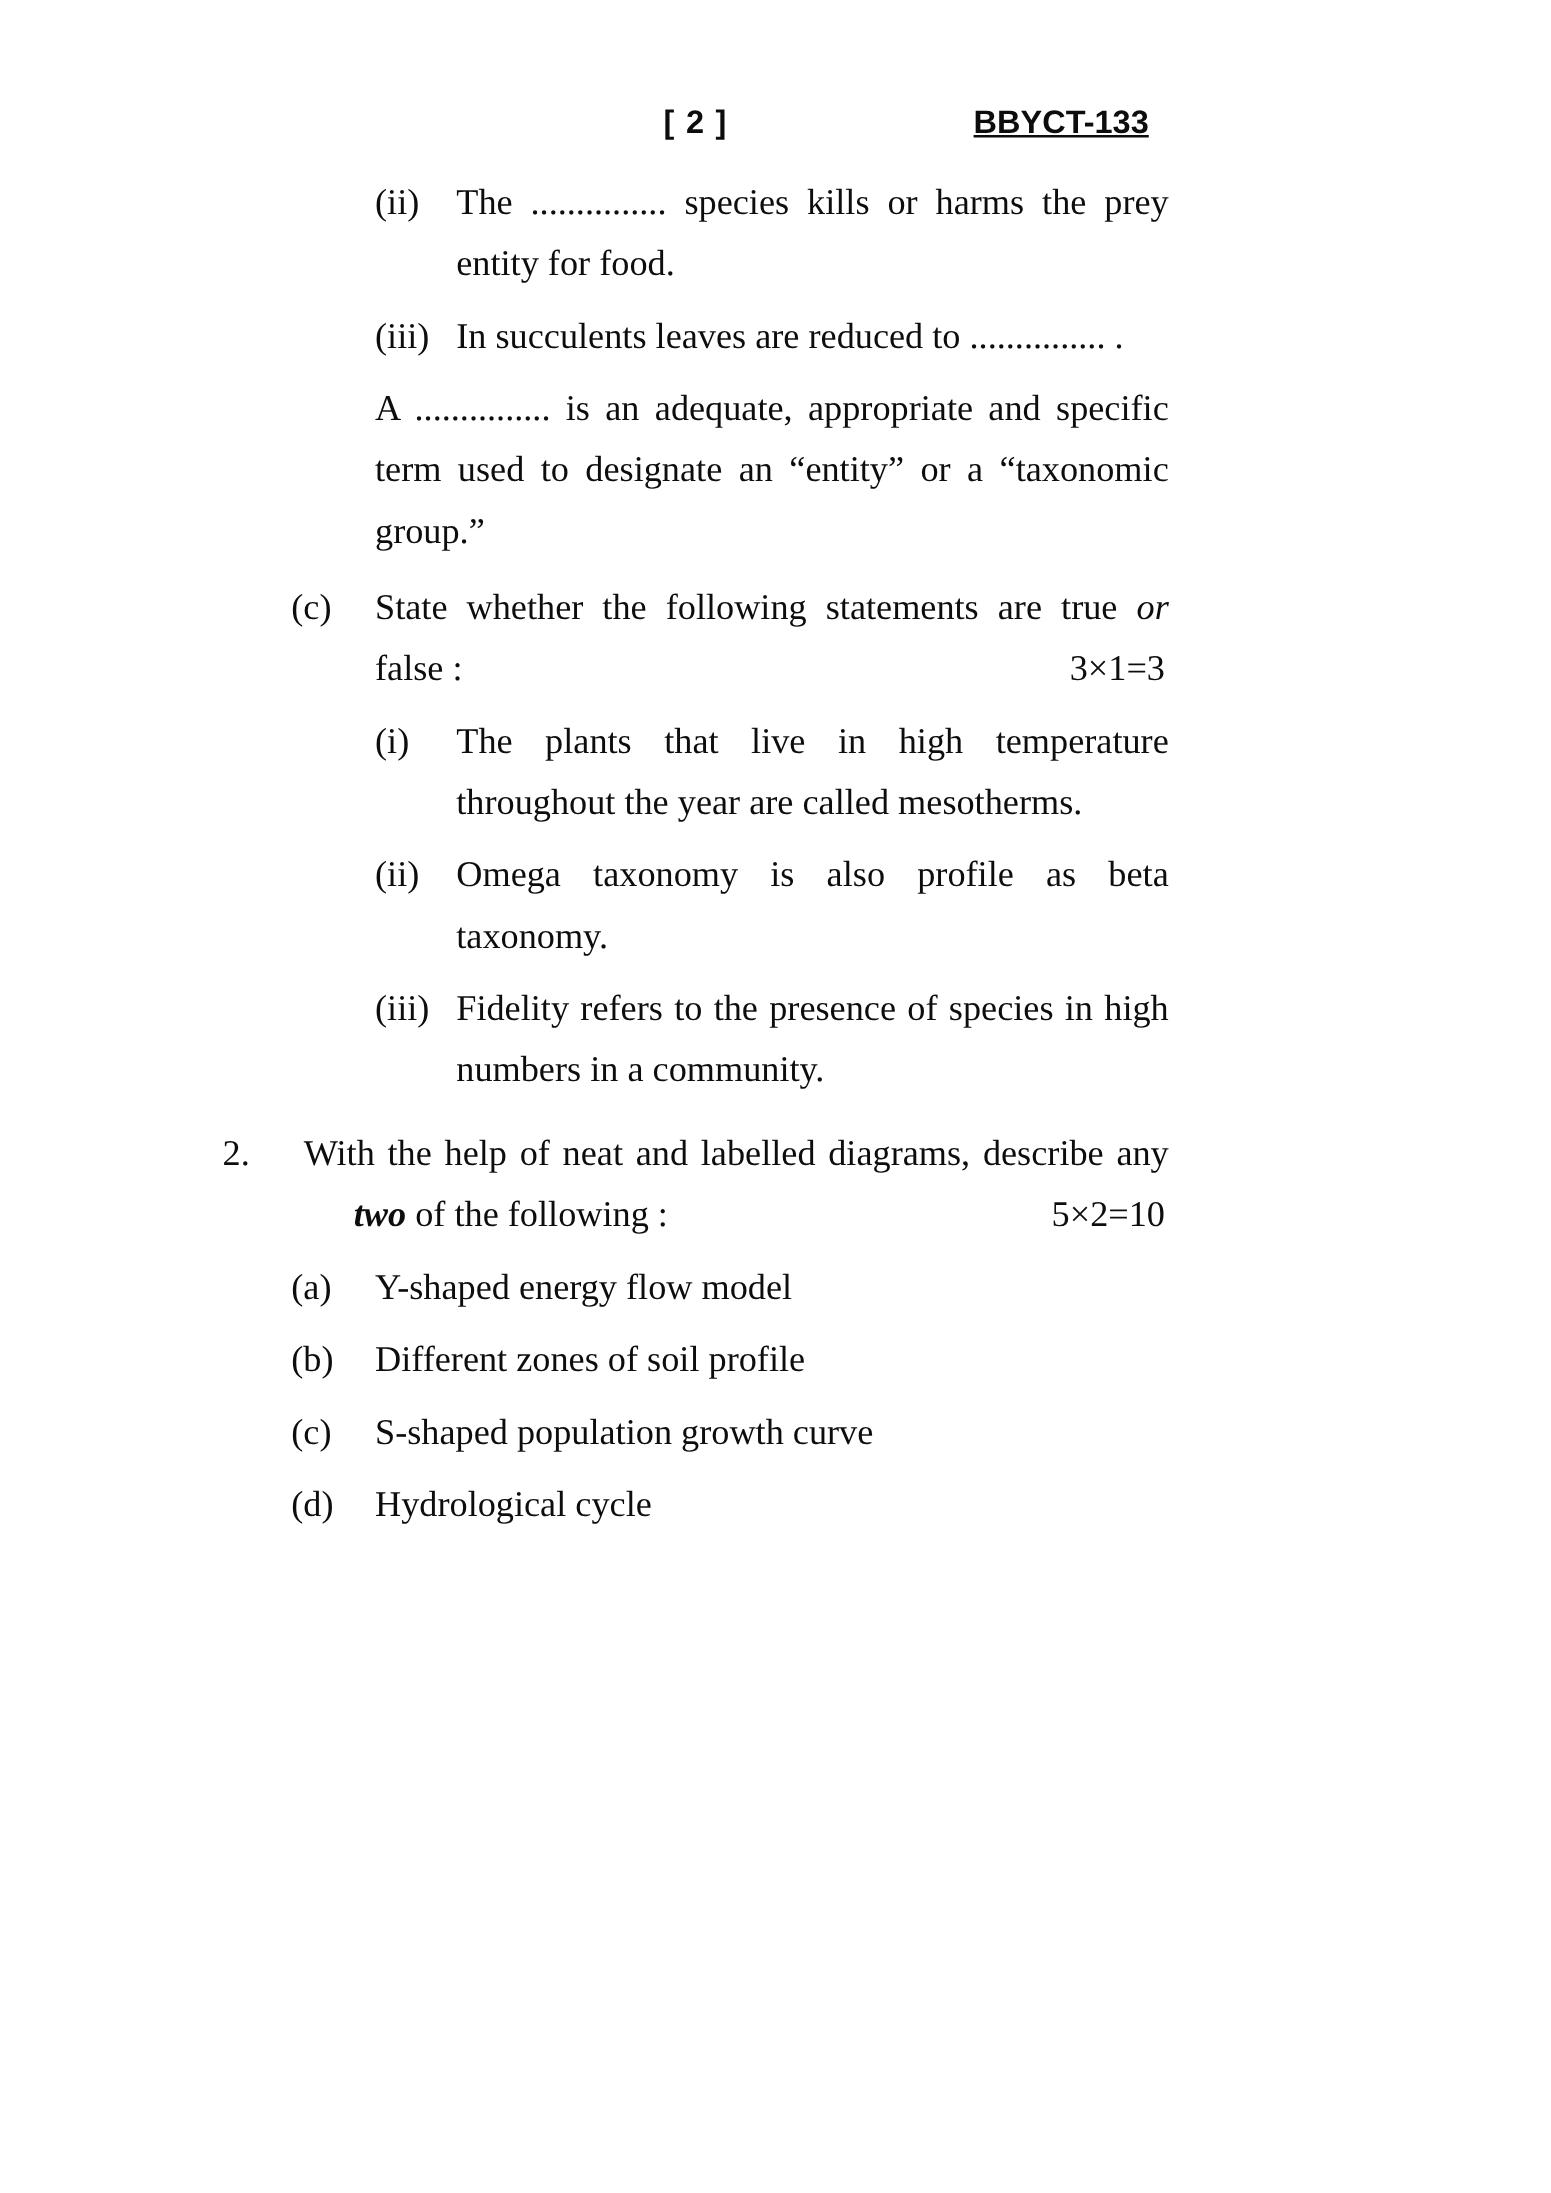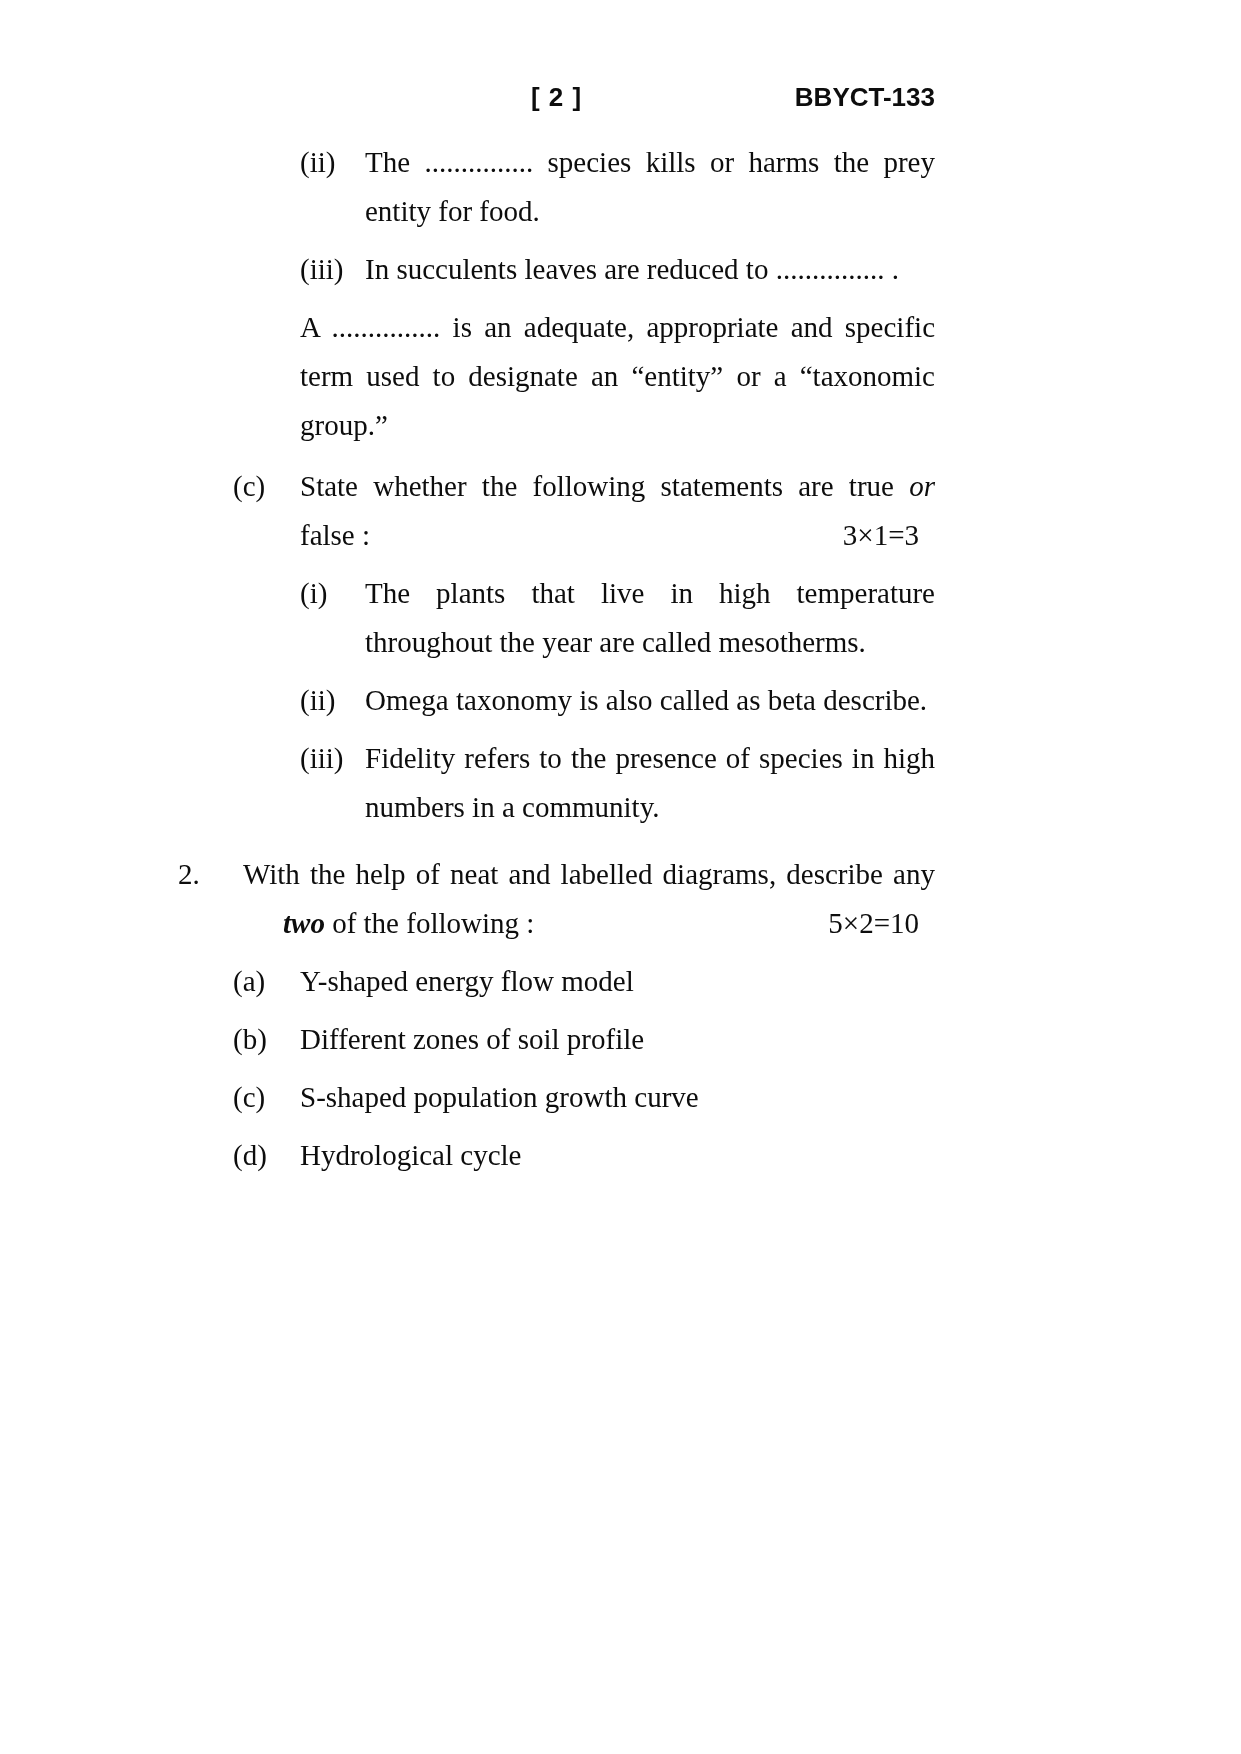--- a/index.html
+++ b/index.html
@@ -25,41 +25,42 @@
     font-size: 26px;
   }
   .page-num {
     position: absolute;
     left: 0; right: 0;
     text-align: center;
     letter-spacing: 1px;
   }
   .paper-code {
     position: absolute;
-    right: 0;
+    right: 16px;
     top: 0;
+    text-decoration: underline;
   }
   .content {
     position: absolute;
     top: 138px;
     left: 178px;
     width: 757px;
     font-size: 29px;
     line-height: 49px;
   }
   .row { display: flex; margin-bottom: 9px; }
   .row .lbl { flex: 0 0 65px; }
   .row .txt { flex: 1; text-align: justify; position: relative; }
   .indent-roman { padding-left: 122px; justify-content: space-between; }
   .indent-letter { padding-left: 55px; }
   .indent-letter .lbl { flex: 0 0 67px; }
   .qnum { flex: 0 0 55px; }
   .marks {
     position: absolute;
-    right: 16px;
+    right: 3px;
     bottom: 0;
     text-align: right;
   }
   .it { font-style: italic; }
   .bi { font-style: italic; font-weight: bold; margin-left: 40px; }
   .sp-before-c { margin-top: 12px; }
   .sp-before-q2 { margin-top: 18px; }
   .stmt { margin-bottom: 9px; }
 </style>
 </head>
@@ -98,21 +99,21 @@
       </span>
     </div>
 
     <div class="row indent-roman stmt">
       <span class="lbl">(i)</span>
       <span class="txt">The plants that live in high temperature throughout the year are called mesotherms.</span>
     </div>
 
     <div class="row indent-roman stmt">
       <span class="lbl">(ii)</span>
-      <span class="txt">Omega taxonomy is also called as beta describe.</span>
+      <span class="txt">Omega taxonomy is also profile as beta taxonomy.</span>
     </div>
 
     <div class="row indent-roman stmt">
       <span class="lbl">(iii)</span>
       <span class="txt">Fidelity refers to the presence of species in high numbers in a community.</span>
     </div>
 
     <div class="row sp-before-q2">
       <span class="lbl qnum">2.</span>
       <span class="txt">

